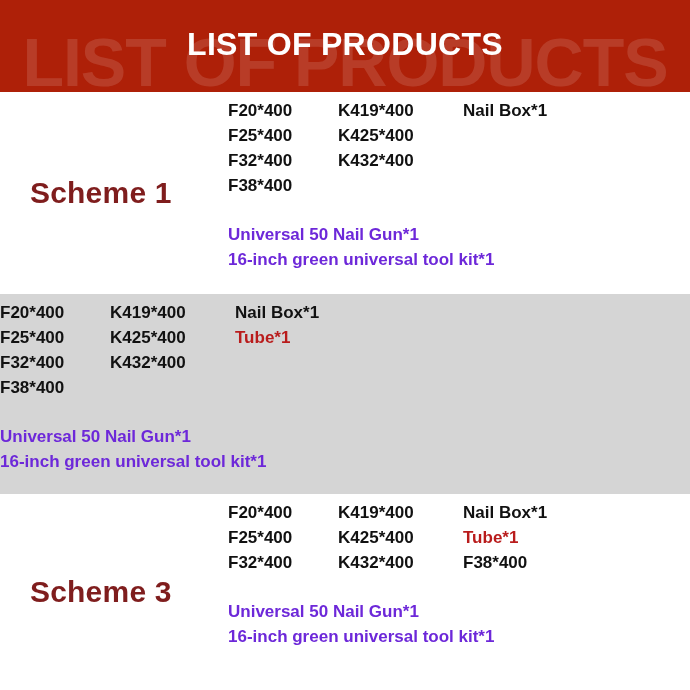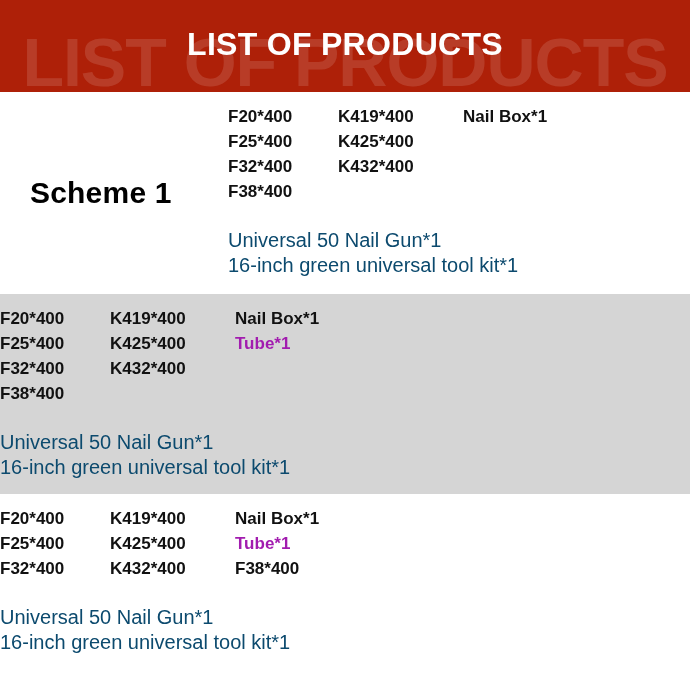--- a/index.html
+++ b/index.html
@@ -73,52 +73,52 @@
     width:228px;
     flex:0 0 228px;
     display:flex;
     align-items:center;
     justify-content:flex-start;
     padding-left:30px;
   }
   .scheme-label {
     font-size:30px;
     font-weight:bold;
-    color:#000000;
+    color:#7f1d1d;
     letter-spacing:0.2px;
     white-space:nowrap;
   }
 
   .scheme-body {
     flex:1 1 auto;
     position:relative;
-    padding-top:12px;
+    padding-top:6px;
   }
 
   .grid {
     display:grid;
     grid-template-columns:110px 125px auto;
     row-gap:0px;
   }
   .cell {
     font-size:17px;
     font-weight:bold;
     color:#111111;
     line-height:25px;
     white-space:nowrap;
   }
-  .cell--red { color:#a21caf; }
+  .cell--red { color:#b91c1c; }
 
   .extras {
     margin-top:24px;
   }
   .extra-line {
-    font-size:20px;
-    font-weight:normal;
-    color:#0c4a6e;
+    font-size:17px;
+    font-weight:bold;
+    color:#6d28d9;
     line-height:25px;
     white-space:nowrap;
   }
 </style>
 </head>
 <body>
 
 <div class="page">
 
   <div class="header">
@@ -175,20 +175,23 @@
         <div class="cell"></div>
       </div>
       <div class="extras">
         <div class="extra-line">Universal 50 Nail Gun*1</div>
         <div class="extra-line">16-inch green universal tool kit*1</div>
       </div>
     </div>
   </div>
 
   <div class="scheme scheme-3 scheme--light">
+    <div class="scheme-label-cell">
+      <div class="scheme-label">Scheme 3</div>
+    </div>
     <div class="scheme-body">
       <div class="grid">
         <div class="cell">F20*400</div>
         <div class="cell">K419*400</div>
         <div class="cell">Nail Box*1</div>
 
         <div class="cell">F25*400</div>
         <div class="cell">K425*400</div>
         <div class="cell cell--red">Tube*1</div>
 

